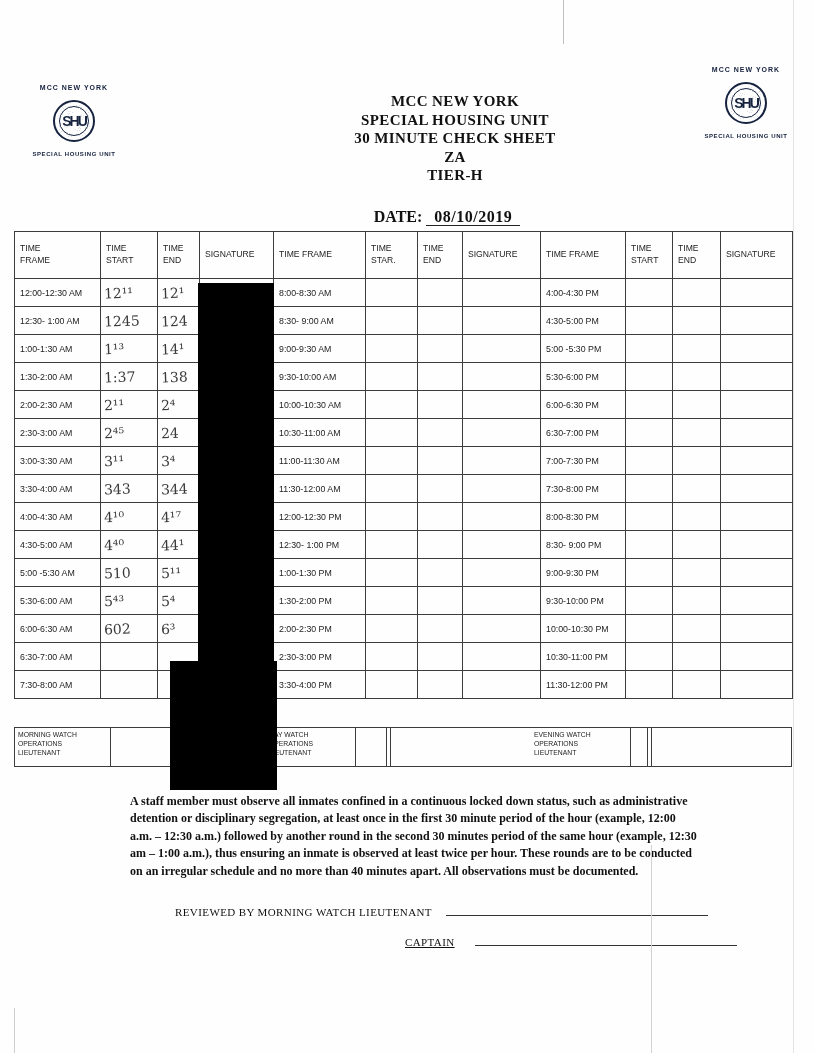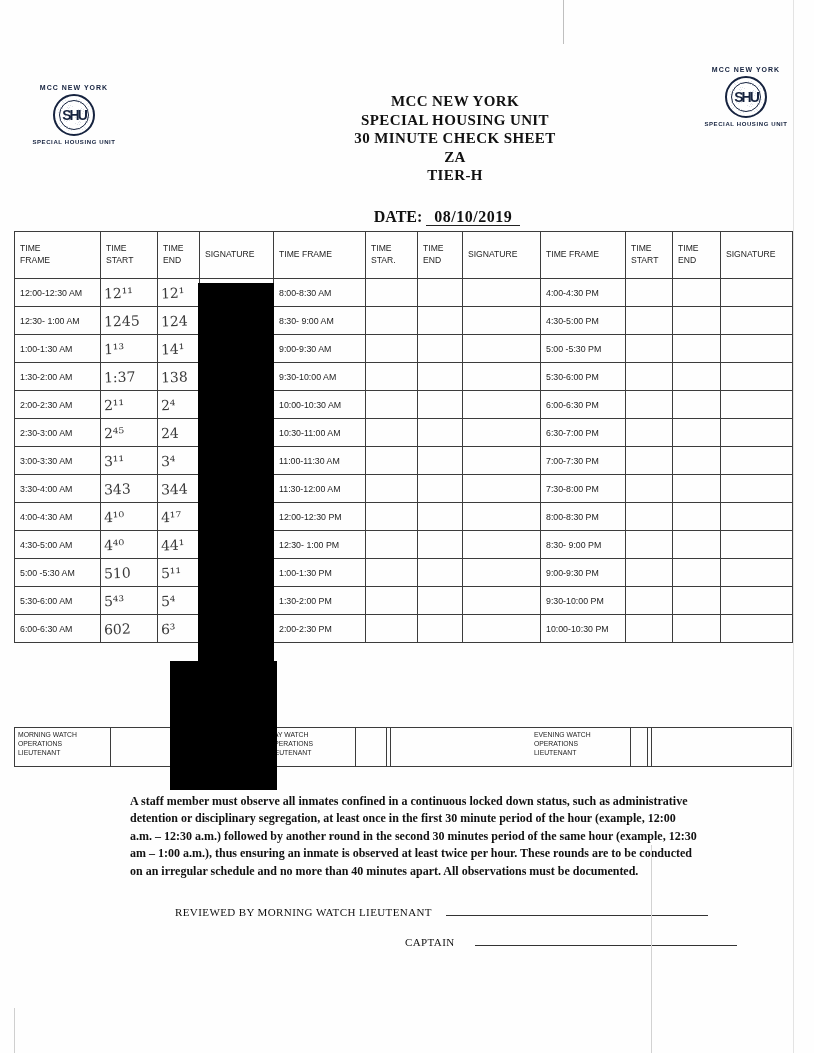--- a/index.html
+++ b/index.html
@@ -6,21 +6,21 @@
   .page{position:relative;width:814px;height:1053px;background:#fefefe;
         font-family:"Liberation Sans", sans-serif;overflow:hidden;color:#1c1c1c;}
 
   
   .logo{position:absolute;text-align:center;color:#13203d;}
   .logo-left{left:24px;top:84px;width:100px;}
   .logo-right{left:698px;top:66px;width:96px;}
   .logo-top{font-size:7px;font-weight:bold;letter-spacing:1px;}
   .logo-bottom{font-size:6px;font-weight:bold;letter-spacing:0.6px;margin-top:2px;}
   .seal{width:38px;height:38px;border:2.5px solid #16233f;border-radius:50%;
-        margin:3px auto;position:relative;background:
+        margin:9px auto;position:relative;background:
         repeating-conic-gradient(#ffffff 0 9deg,#dfe3ea 9deg 10deg);}
   .seal::before{content:"";position:absolute;inset:4px;border:1.5px solid #16233f;border-radius:50%;}
   .seal span{position:absolute;inset:0;display:flex;align-items:center;justify-content:center;
         font-weight:bold;font-size:14px;letter-spacing:-2px;color:#16233f;}
 
   
   .title-block{position:absolute;left:55px;top:92px;width:800px;text-align:center;
         font-family:"Liberation Serif", serif;font-weight:bold;font-size:15px;
         line-height:18.5px;letter-spacing:0.4px;color:#111;}
   .date-line{position:absolute;left:47px;top:208px;width:800px;text-align:center;
@@ -53,21 +53,21 @@
   .w96{width:96px;} .w150{width:150px;} .w90{width:90px;} .w30{width:30px;}
   .w140{width:140px;} .w100{width:100px;} .w16{width:16px;} .grow{flex:1;}
 
   
   .notice{position:absolute;left:130px;top:793px;width:640px;
         font-family:"Liberation Serif", serif;font-weight:bold;font-size:12px;
         line-height:17.4px;white-space:pre-line;color:#111;}
   .review-line,.captain-line{position:absolute;font-family:"Liberation Serif", serif;
         font-size:11px;letter-spacing:0.4px;color:#111;white-space:nowrap;}
   .review-line{left:175px;top:903px;}
-  .captain-line{left:405px;top:933px;}
+  .captain-line{left:405px;top:933px;text-decoration:underline;}
   .uline{display:inline-block;width:262px;border-bottom:1px solid #333;
         vertical-align:baseline;margin-left:14px;height:12px;}
   .captain-line .uline{margin-left:20px;}
 
   
   .artifact{position:absolute;background:#d6d6d6;}
   .a-top{left:563px;top:0;width:1px;height:44px;background:#bfbfbf;}
   .a-right{left:793px;top:0;width:1px;height:1053px;background:#e3e3e3;}
   .a-crease{left:651px;top:845px;width:1px;height:208px;background:#d2d2d2;}
   .a-bl{left:14px;top:1008px;width:1px;height:45px;background:#cfcfcf;}
@@ -315,20 +315,48 @@
         <tr>
           <td class="frame">6:00-6:30 AM</td>
           <td class="hand"><span>602</span></td>
           <td class="hand"><span>6³</span></td>
           <td class="sig"></td>
           <td class="frame">2:00-2:30 PM</td>
           <td class="hand"><span></span></td>
           <td class="hand"><span></span></td>
           <td class="sig"></td>
           <td class="frame">10:00-10:30 PM</td>
+          <td class="hand"><span></span></td>
+          <td class="hand"><span></span></td>
+          <td class="sig"></td>
+        </tr>
+        <tr>
+          <td class="frame">6:30-7:00 AM</td>
+          <td class="hand"><span></span></td>
+          <td class="hand"><span></span></td>
+          <td class="sig"></td>
+          <td class="frame">2:30-3:00 PM</td>
+          <td class="hand"><span></span></td>
+          <td class="hand"><span></span></td>
+          <td class="sig"></td>
+          <td class="frame">10:30-11:00 PM</td>
+          <td class="hand"><span></span></td>
+          <td class="hand"><span></span></td>
+          <td class="sig"></td>
+        </tr>
+        <tr>
+          <td class="frame">7:30-8:00 AM</td>
+          <td class="hand"><span></span></td>
+          <td class="hand"><span></span></td>
+          <td class="sig"></td>
+          <td class="frame">3:30-4:00 PM</td>
+          <td class="hand"><span></span></td>
+          <td class="hand"><span></span></td>
+          <td class="sig"></td>
+          <td class="frame">11:30-12:00 PM</td>
           <td class="hand"><span></span></td>
           <td class="hand"><span></span></td>
           <td class="sig"></td>
         </tr>
       </tbody>
   </table>
 
   <div class="redaction r1"></div>
   <div class="redaction r2"></div>
 

